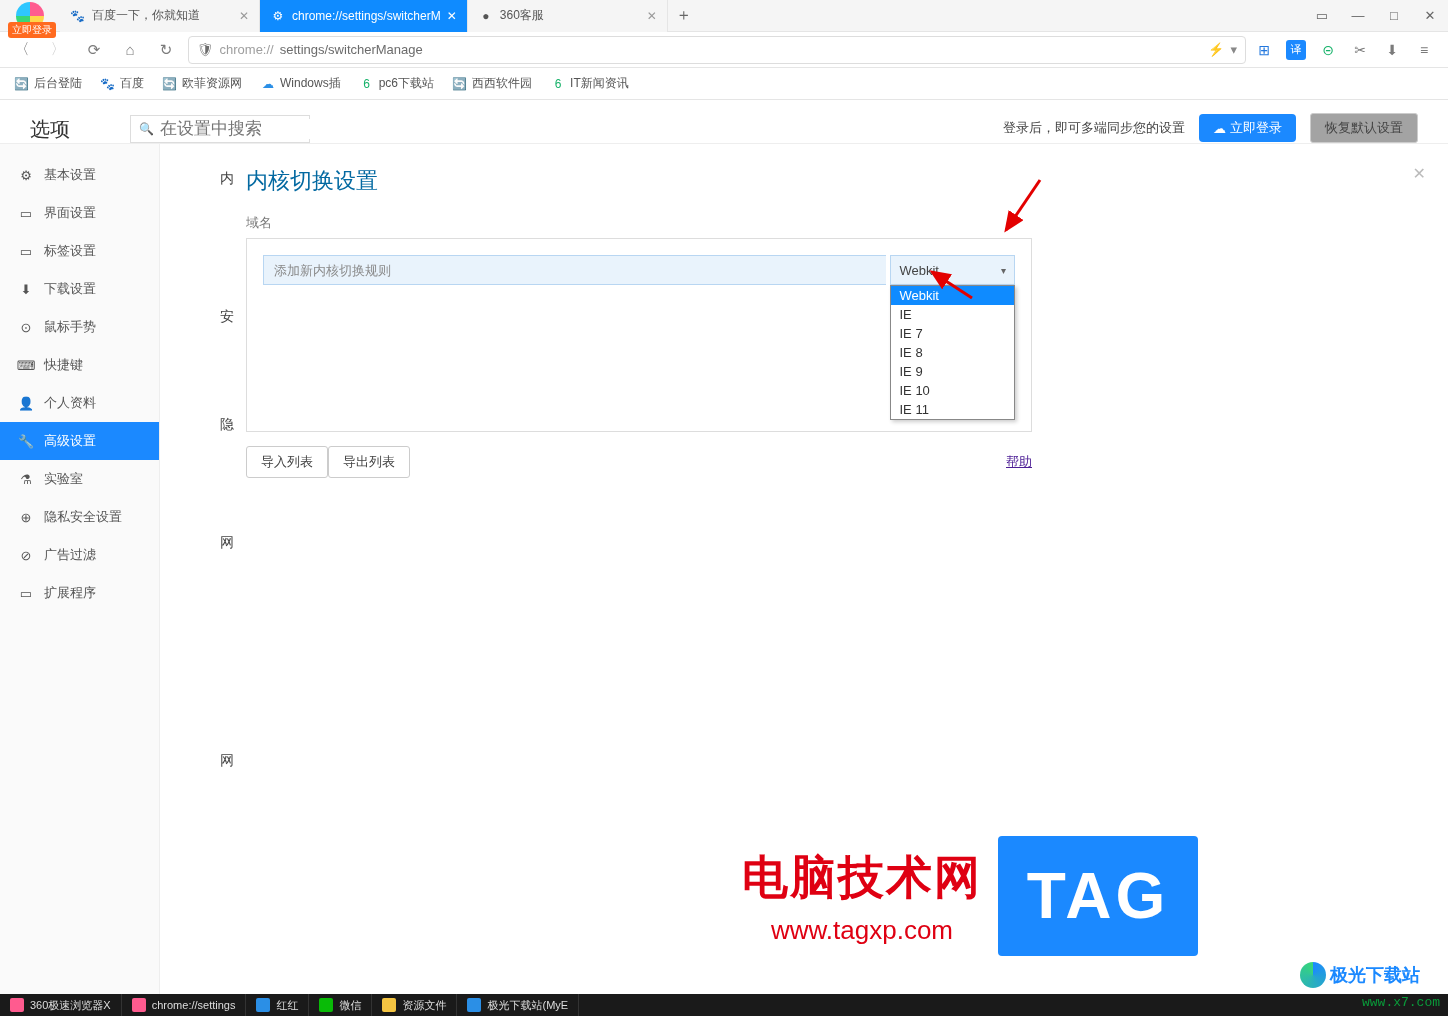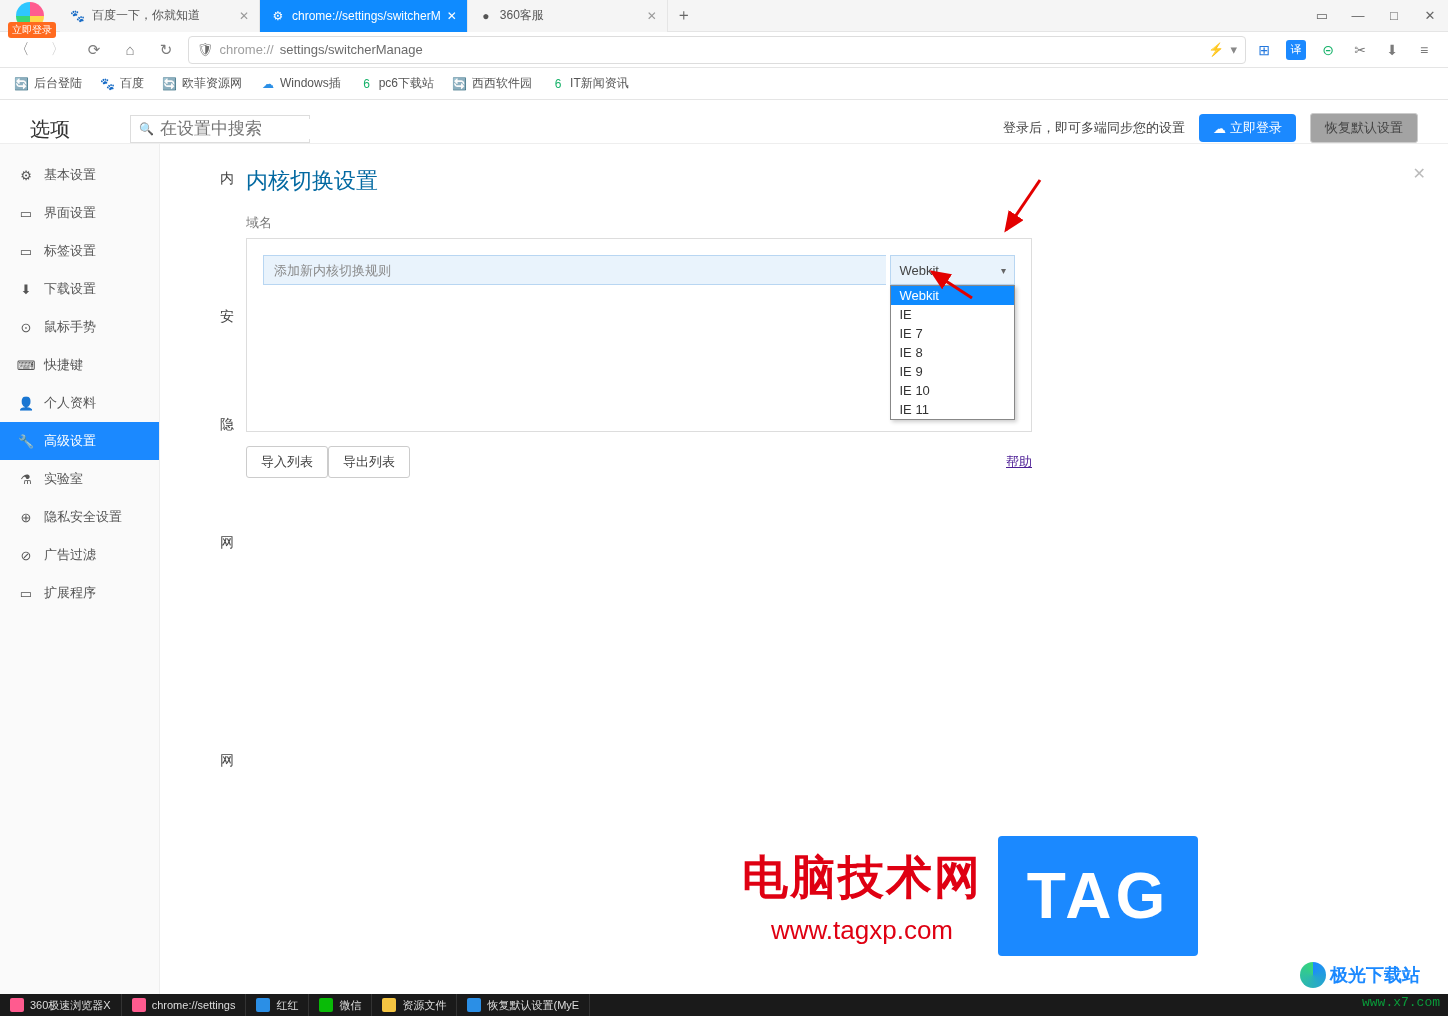--- a/index.html
+++ b/index.html
@@ -335,15 +335,15 @@
     <div class="tb-item">
       <span class="tb-ico" style="background:#09bb07"></span>
       <span>微信</span>
     </div>
     <div class="tb-item">
       <span class="tb-ico" style="background:#f5c542"></span>
       <span>资源文件</span>
     </div>
     <div class="tb-item">
       <span class="tb-ico" style="background:#2b8fe6"></span>
-      <span>恢复默认设置(MyE</span>
+      <span>极光下载站(MyE</span>
     </div>
   </div>
 
 </body></html>

